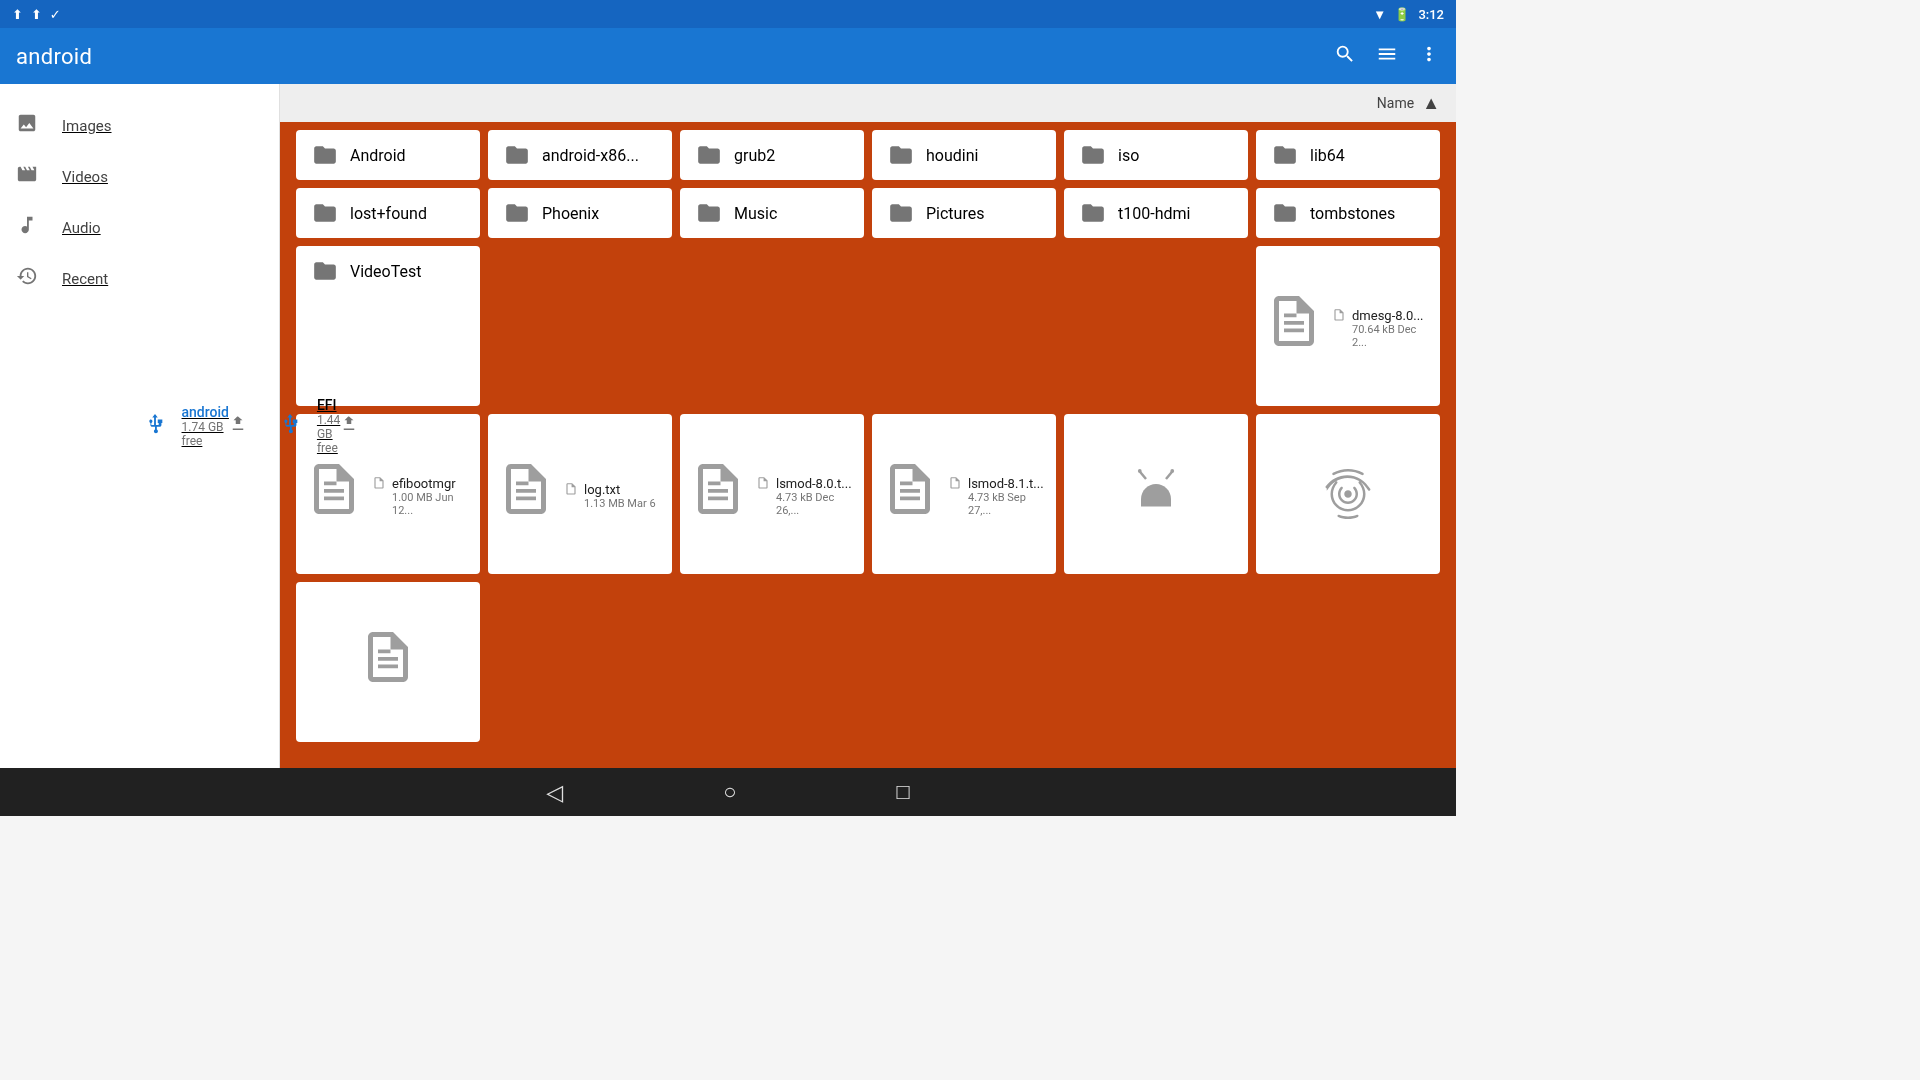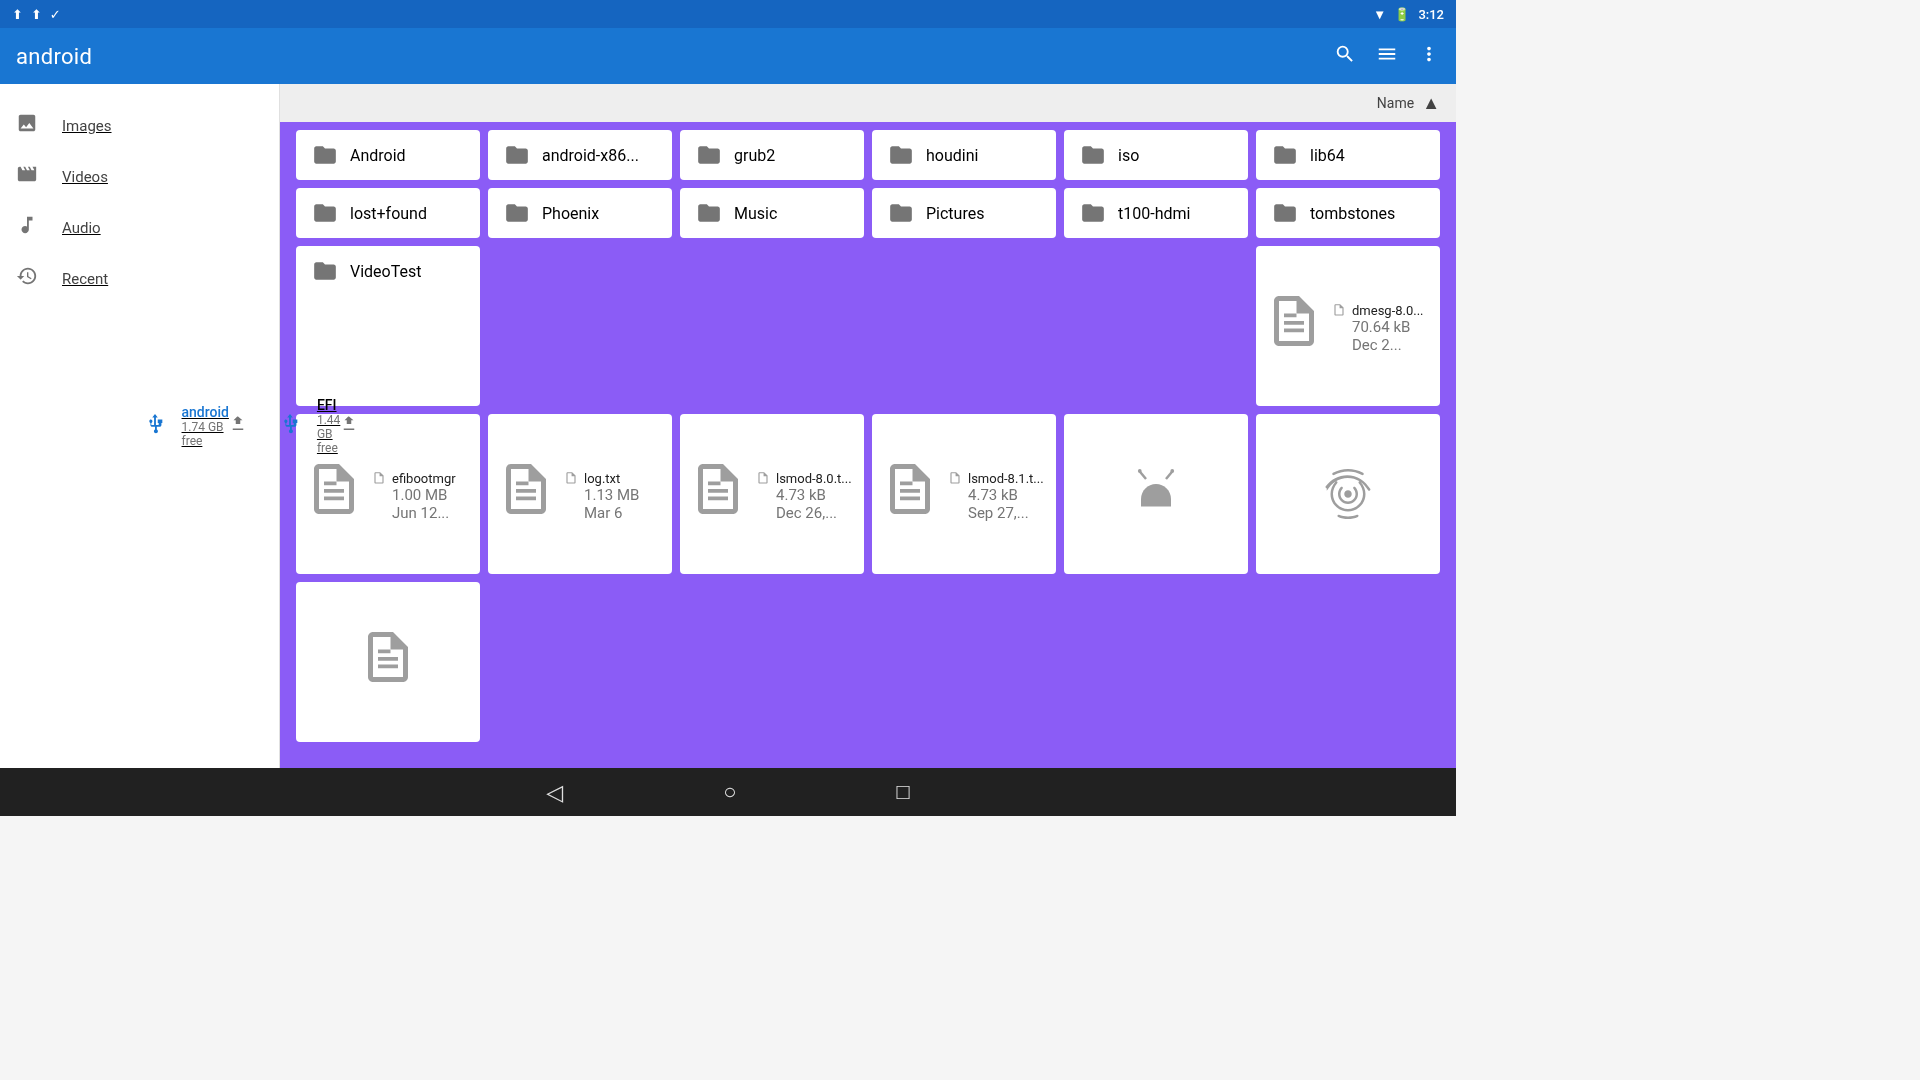--- a/index.html
+++ b/index.html
@@ -67,21 +67,21 @@
       cursor: pointer;
       position: relative;
     }
     .storage-item .icon { margin-right: 16px; font-size: 22px; color: #1976D2; }
     .storage-item.active .label-name { color: #1976D2; }
     .storage-item .label-name { font-size: 14px; font-weight: 500; }
     .storage-item .label-sub { font-size: 12px; color: #737373; }
     .storage-item .eject { margin-left: auto; font-size: 18px; color: #757575; }
 
     
-    .content-area { flex: 1; display: flex; flex-direction: column; overflow: hidden; background: #8b5cf6; }
+    .content-area { flex: 1; display: flex; flex-direction: column; overflow: hidden; background: #c2410c; }
 
     
     .sort-bar {
       background: #eeeeee;
       padding: 8px 16px;
       display: flex;
       justify-content: flex-end;
       align-items: center;
       font-size: 14px;
       color: #424242;
@@ -140,21 +140,21 @@
     }
     .file-info {
       width: 100%;
       padding: 8px 8px 4px;
       display: flex;
       align-items: flex-start;
       gap: 6px;
     }
     .file-details { flex: 1; }
     .file-name { font-size: 13px; color: #212121; overflow: hidden; text-overflow: ellipsis; white-space: nowrap; max-width: 140px; }
-    .file-meta { font-size: 15px; color: #757575; }
+    .file-meta { font-size: 11px; color: #757575; }
 
     
     .nav-bar {
       background: #212121;
       height: 48px;
       display: flex;
       align-items: center;
       justify-content: center;
       gap: 160px;
     }

